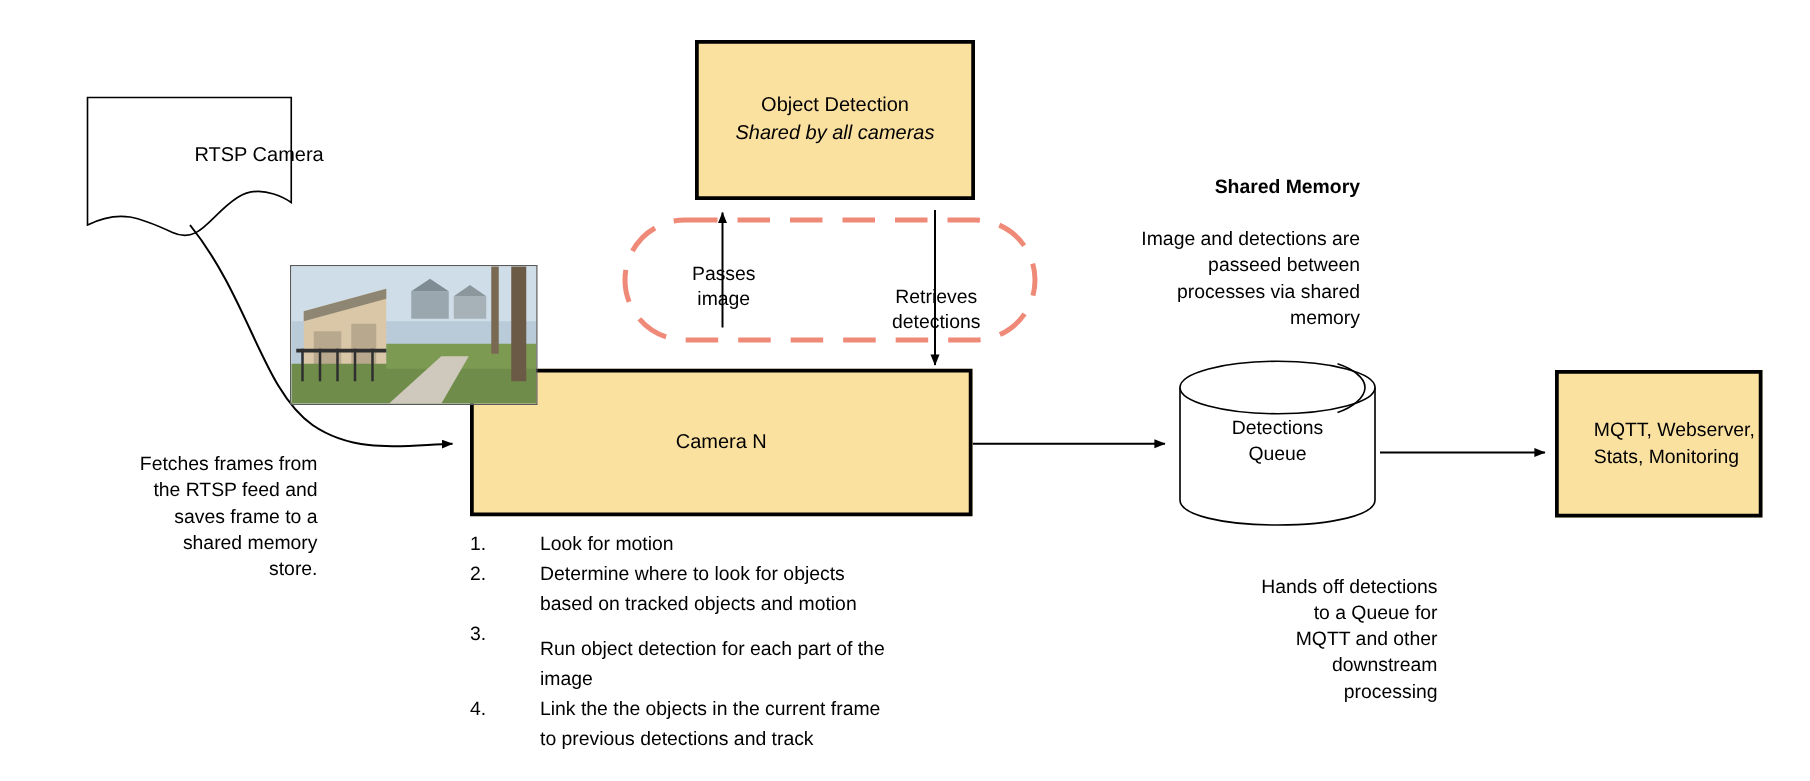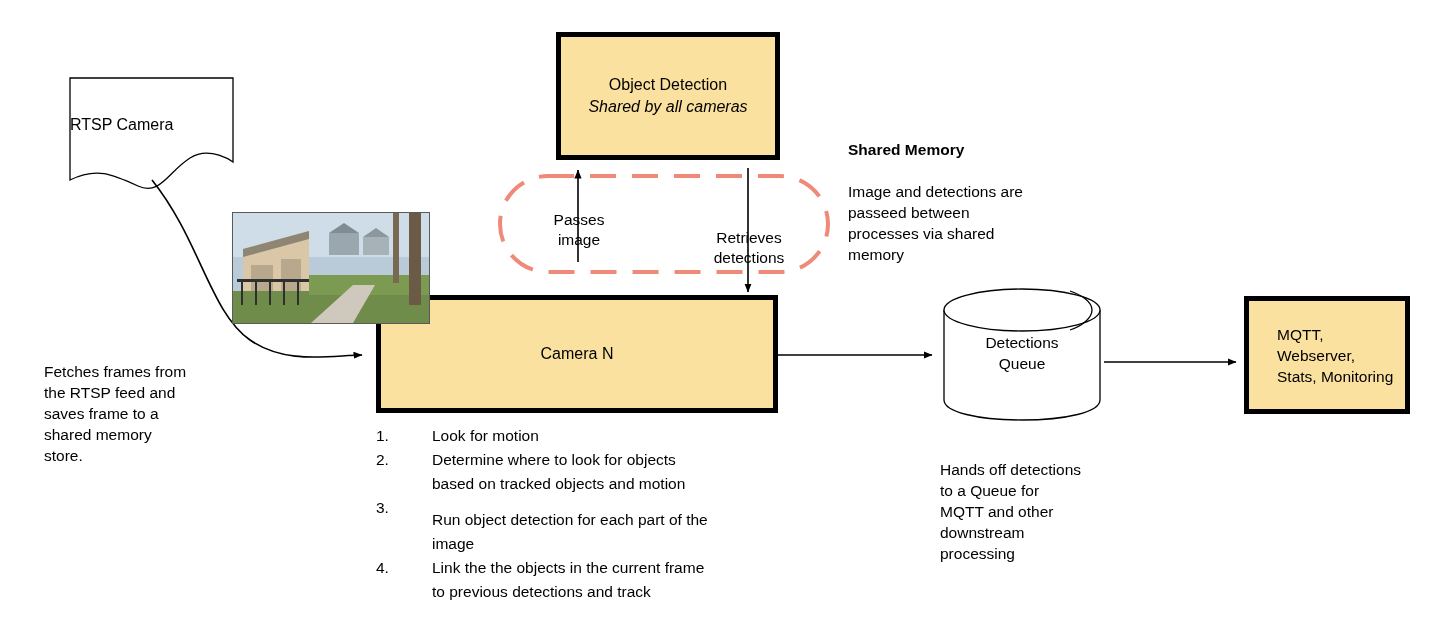--- a/index.html
+++ b/index.html
@@ -25,47 +25,49 @@
     width: 1448px;
     height: 625px;
     pointer-events: none;
   }
   .node {
     position: absolute;
     box-sizing: border-box;
   }
   .box {
     background: #fbe1a0;
-    border: 5px solid #000000;
+    border: 3px solid #000000;
     display: flex;
     flex-direction: column;
     align-items: center;
     justify-content: center;
     text-align: center;
   }
   .box .line1 {
     font-size: 16px;
     line-height: 22px;
   }
   .box .line2 {
     font-size: 16px;
     font-style: italic;
     line-height: 22px;
   }
   .doc-label {
     position: absolute;
     font-size: 16px;
-    text-align: left;
+    text-align: right;
     width: 100%;
+    padding-left: 26px;
   }
   .note {
     position: absolute;
     font-size: 15.5px;
     line-height: 21px;
     white-space: pre-line;
+    text-align: right;
   }
   .note-title {
     font-weight: bold;
     font-size: 15.5px;
     line-height: 21px;
   }
   .edge-label {
     position: absolute;
     font-size: 15.5px;
     line-height: 20px;

